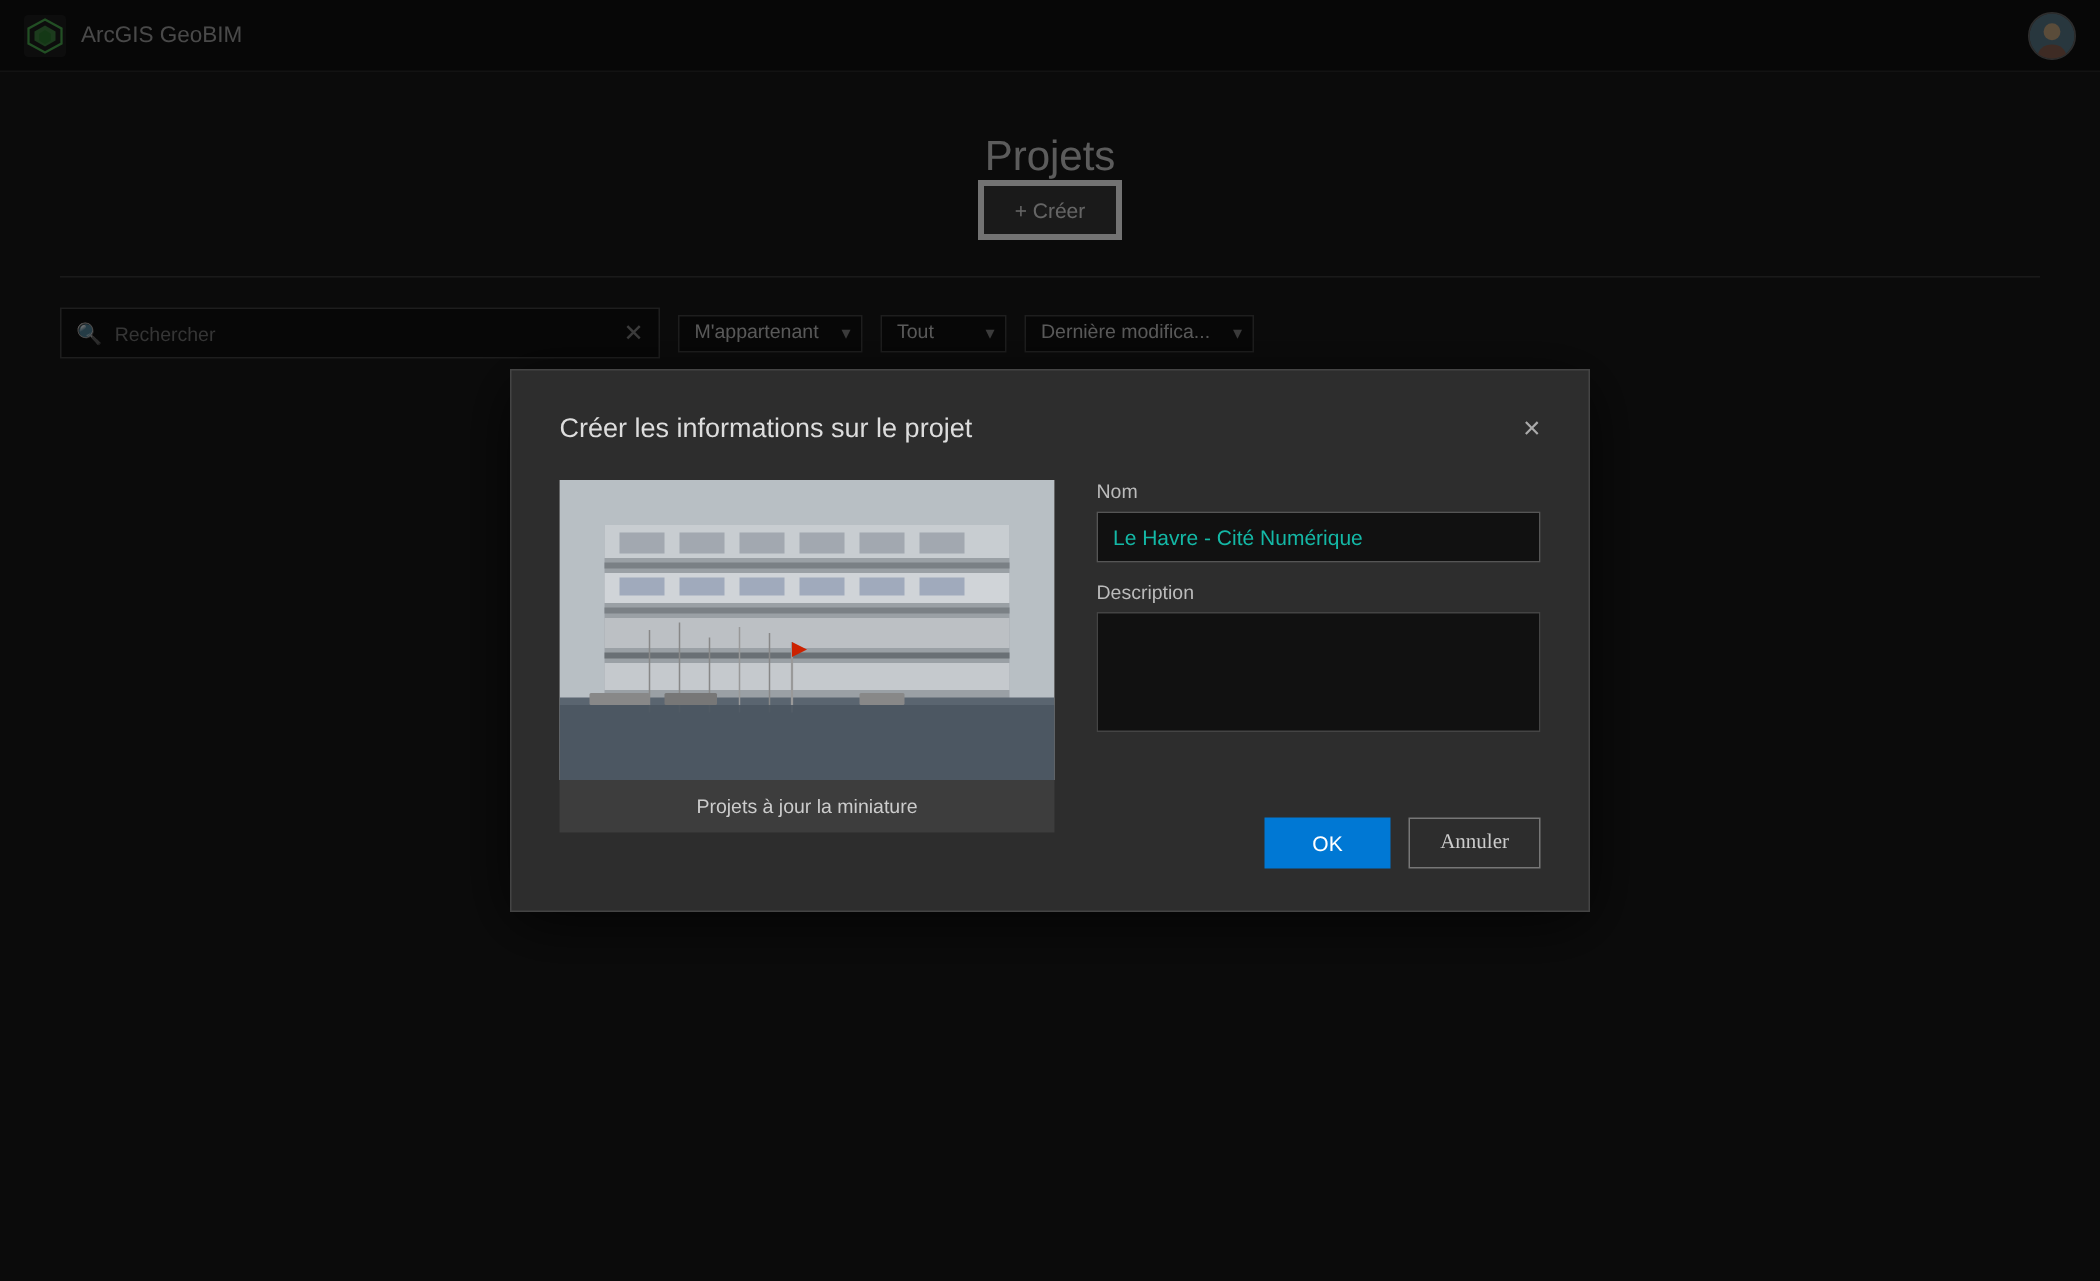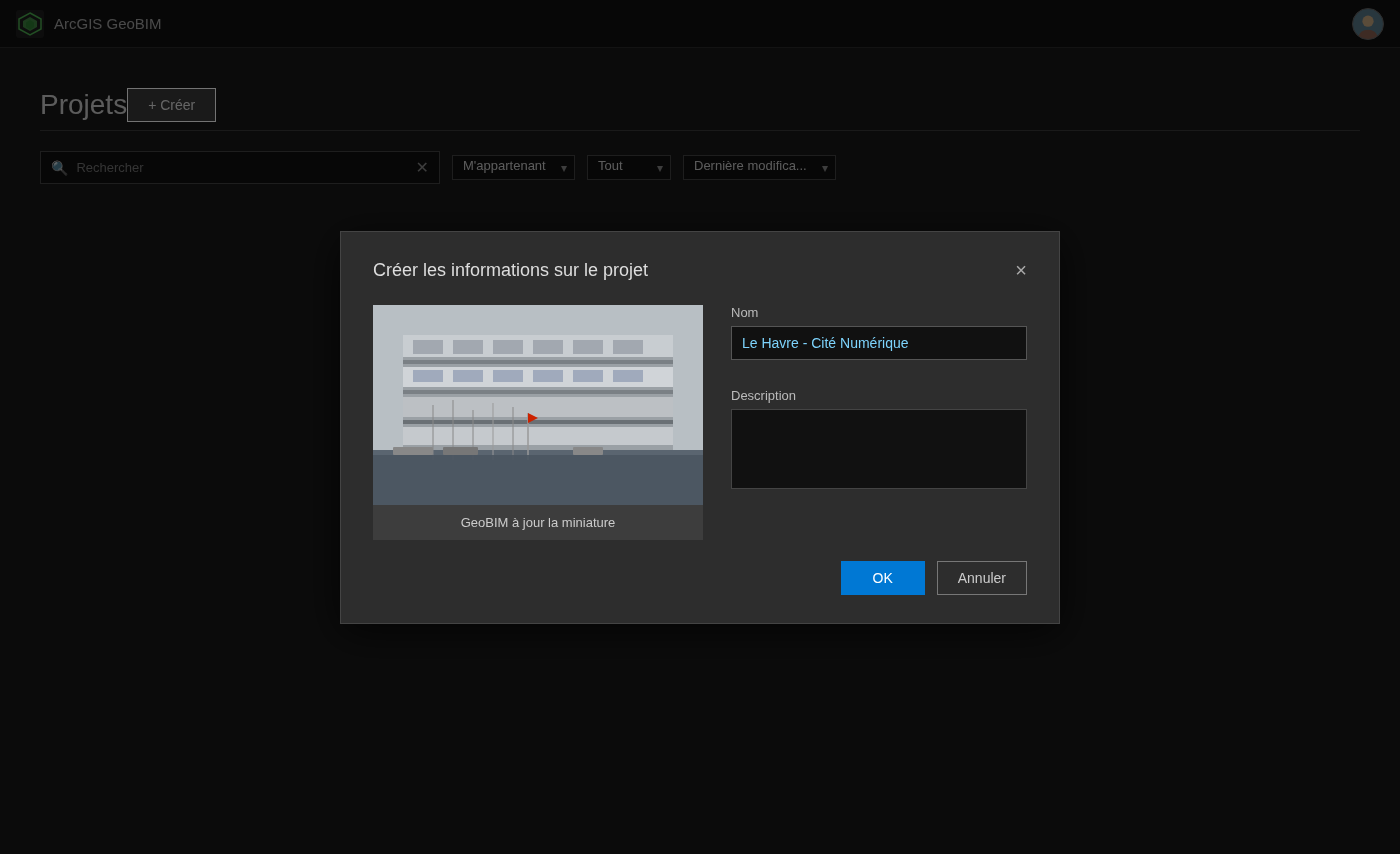--- a/index.html
+++ b/index.html
@@ -53,31 +53,32 @@
 
     
     .main {
       padding: 40px 40px 0 40px;
       position: relative;
     }
     .page-header {
       display: flex;
       align-items: center;
       justify-content: flex-start;
-      margin-bottom: 8px;
+      margin-bottom: 24px;
+      flex-direction: column;
     }
     .page-title {
       font-size: 28px;
       font-weight: 300;
       color: #ccc;
     }
     .create-btn {
       background: #3a3a3a;
       color: #e0e0e0;
-      border: 1px solid #ffffff;
+      border: 4px solid #ffffff;
       padding: 8px 20px;
       font-size: 14px;
       cursor: pointer;
       display: flex;
       align-items: center;
       gap: 6px;
     }
     .divider {
       border: none;
       border-top: 1px solid #3a3a3a;
@@ -212,31 +213,31 @@
       padding: 10px;
       width: 100%;
       cursor: pointer;
       text-align: center;
       border-top: none;
     }
     .modal-right {
       flex: 1;
       display: flex;
       flex-direction: column;
-      gap: 28px;
+      gap: 12px;
     }
     .field-label {
       font-size: 13px;
       color: #bbb;
       margin-bottom: 6px;
     }
     .field-input {
       background: #111;
       border: 1px solid #555;
-      color: #7dd3fc;
+      color: #14b8a6;
       font-size: 14px;
       padding: 8px 10px;
       width: 100%;
       outline: none;
     }
     .field-textarea {
       background: #111;
       border: 1px solid #444;
       color: #e0e0e0;
       font-size: 14px;
@@ -260,20 +261,21 @@
       padding: 8px 32px;
       cursor: pointer;
     }
     .btn-cancel {
       background: transparent;
       border: 1px solid #777;
       color: #ccc;
       font-size: 14px;
       padding: 8px 20px;
       cursor: pointer;
+      font-family: Liberation Serif, serif;
     }
   </style>
 </head>
 <body>
 
 <nav class="topnav">
   <div class="topnav-left">
     <svg class="app-logo" viewBox="0 0 28 28" fill="none" xmlns="http://www.w3.org/2000/svg">
       <rect width="28" height="28" rx="3" fill="#1e1e1e"></rect>
       <polygon points="14,3 25,9 25,19 14,25 3,19 3,9" fill="none" stroke="#4CAF50" stroke-width="1.5"></polygon>
@@ -374,21 +376,21 @@
 
             <polygon points="155,108 165,113 155,118" fill="#cc2200"></polygon>
 
             <rect x="0" y="150" width="330" height="50" fill="#4a5560" opacity="0.9"></rect>
 
             <rect x="20" y="142" width="40" height="8" fill="#888" rx="1"></rect>
             <rect x="70" y="142" width="35" height="8" fill="#777" rx="1"></rect>
             <rect x="200" y="142" width="30" height="8" fill="#888" rx="1"></rect>
           </svg>
         </div>
-        <button class="thumbnail-btn">GeoBIM à jour la miniature</button>
+        <button class="thumbnail-btn">Projets à jour la miniature</button>
       </div>
       <div class="modal-right">
         <div>
           <div class="field-label">Nom</div>
           <input class="field-input" type="text" value="Le Havre - Cité Numérique" style="">
         </div>
         <div>
           <div class="field-label">Description</div>
           <textarea class="field-textarea" style=""></textarea>
         </div>

